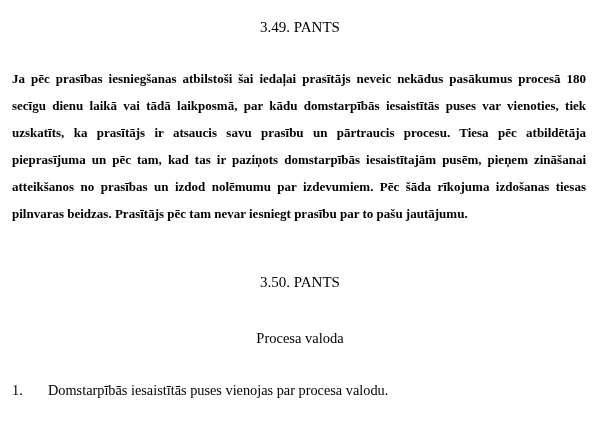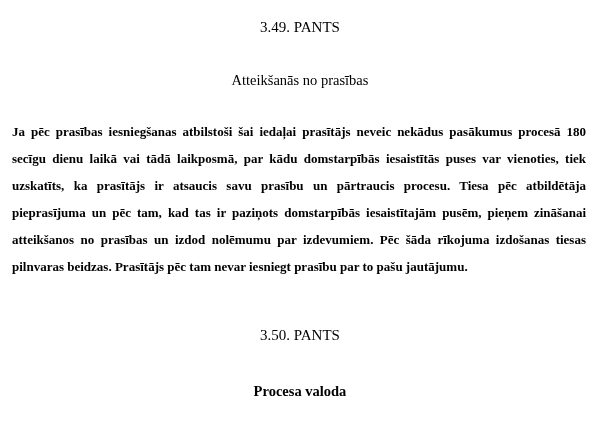--- a/index.html
+++ b/index.html
@@ -49,21 +49,20 @@
     font-weight: bold;
   }
   .par-1 {
     margin-top: 29px;
   }
   .heading-2 {
     margin-top: 46px;
   }
   .sub-2 {
     margin-top: 39px;
-    font-weight: bold;
   }
   .numbered {
     margin-top: 33px;
     font-size: 14.3px;
     line-height: 20px;
     display: flex;
     align-items: baseline;
   }
   .num {
     width: 36px;
@@ -73,21 +72,20 @@
     flex: 1 1 auto;
   }
 </style>
 </head>
 <body>
 
 <div class="page">
 
   <p class="heading heading-1">3.49. PANTS</p>
 
-  <p class="subheading sub-1">Atteikšanās no prasības</p>
 
   <p class="body-par par-1">Ja pēc prasības iesniegšanas atbilstoši šai iedaļai prasītājs neveic nekādus pasākumus procesā 180 secīgu dienu laikā vai tādā laikposmā, par kādu domstarpībās iesaistītās puses var vienoties, tiek uzskatīts, ka prasītājs ir atsaucis savu prasību un pārtraucis procesu. Tiesa pēc atbildētāja pieprasījuma un pēc tam, kad tas ir paziņots domstarpībās iesaistītajām pusēm, pieņem zināšanai atteikšanos no prasības un izdod nolēmumu par izdevumiem. Pēc šāda rīkojuma izdošanas tiesas pilnvaras beidzas. Prasītājs pēc tam nevar iesniegt prasību par to pašu jautājumu.</p>
 
   <p class="heading heading-2">3.50. PANTS</p>
 
   <p class="subheading sub-2">Procesa valoda</p>
 
   <div class="numbered">
     <span class="num">1.</span>
     <span class="num-text">Domstarpībās iesaistītās puses vienojas par procesa valodu.</span>

